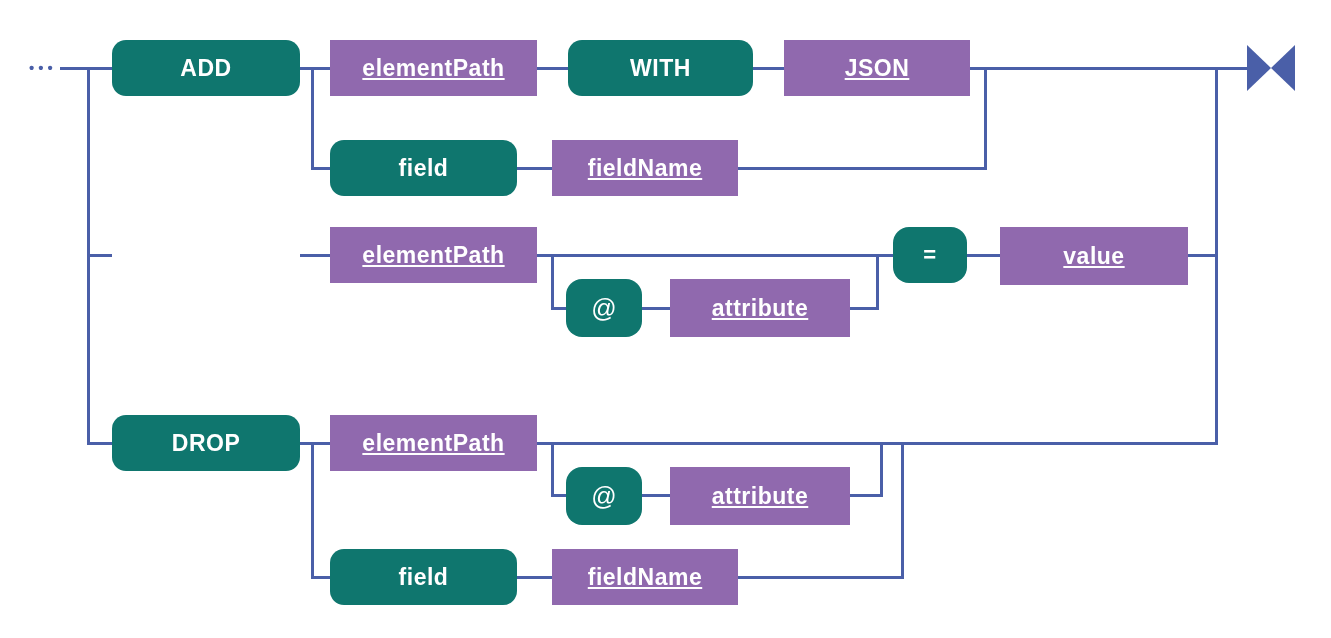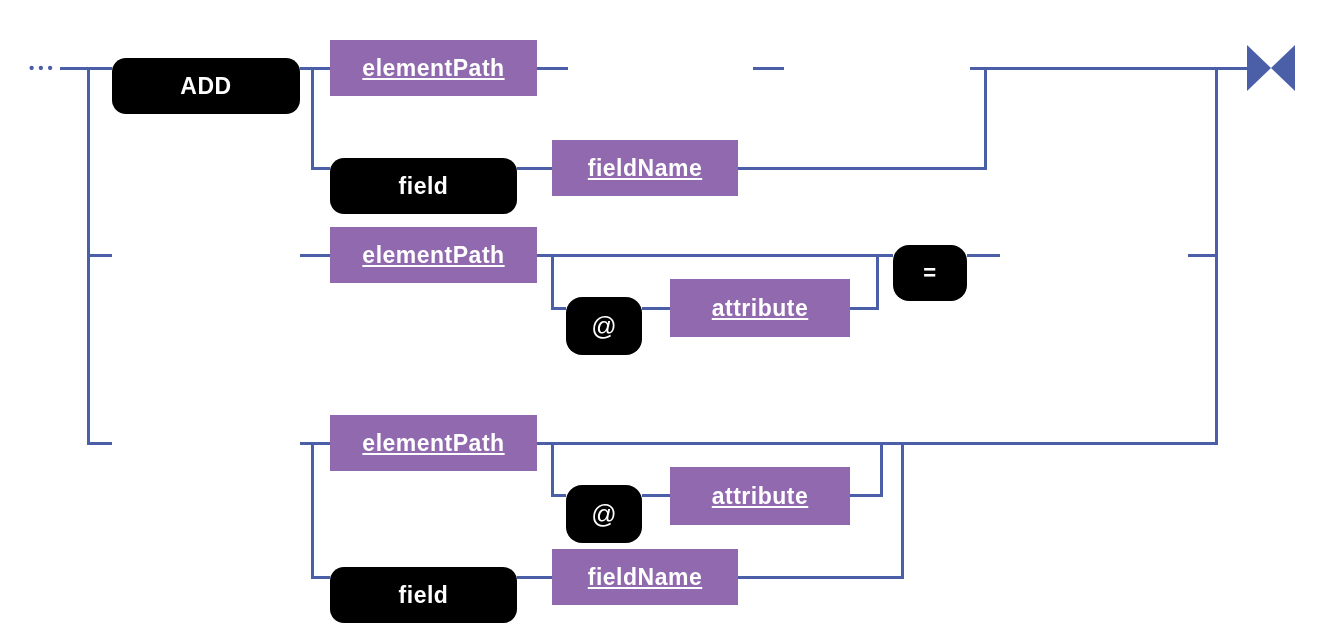--- a/index.html
+++ b/index.html
@@ -5,21 +5,21 @@
   html,body { margin:0; padding:0; background:#ffffff; }
   #stage {
     position:relative; width:1331px; height:638px; background:#ffffff;
     font-family:"Liberation Sans", sans-serif; overflow:hidden;
   }
   .node {
     position:absolute; display:flex; align-items:center; justify-content:center;
     color:#ffffff; font-weight:bold; font-size:23px; letter-spacing:0.5px;
     box-sizing:border-box; white-space:nowrap;
   }
-  .kw  { background:#000000; border-radius:14px;margin-top:18px; }
+  .kw  { background:#0f766e; border-radius:14px; }
   .op  { background:#9069ae; border-radius:0;text-decoration:underline; }
   .sm  { border-radius:16px; }
   .at  { font-weight:400; font-size:25px; letter-spacing:0; }
   .eq  { font-size:22px; }
   .h, .v { position:absolute; background:#4a5fa8; }
   .h { height:3px; }
   .v { width:3px; }
   .ellipsis {
     position:absolute; left:22px; top:54px; width:42px; height:26px;
     display:flex; align-items:center; justify-content:center;
@@ -72,30 +72,34 @@
   <div class="v" style="left:551px;top:254px;height:56px"></div>
   <div class="v" style="left:876px;top:254px;height:56px"></div>
   <div class="v" style="left:1215px;top:67px;height:378px"></div>
   <div class="v" style="left:551px;top:442px;height:55px"></div>
   <div class="v" style="left:880px;top:442px;height:55px"></div>
   <div class="v" style="left:311px;top:442px;height:137px"></div>
   <div class="v" style="left:901px;top:442px;height:137px"></div>
 
   <div class="node kw" style="left:112px;top:40px;width:188px;height:56px">ADD</div>
   <div class="node op" style="left:330px;top:40px;width:207px;height:56px">elementPath</div>
+  <div class="node kw" style="left:568px;top:40px;width:185px;height:56px">WITH</div>
+  <div class="node op" style="left:784px;top:40px;width:186px;height:56px">JSON</div>
 
   <div class="node kw" style="left:330px;top:140px;width:187px;height:56px">field</div>
   <div class="node op" style="left:552px;top:140px;width:186px;height:56px">fieldName</div>
 
   <div class="node op" style="left:330px;top:227px;width:207px;height:56px">elementPath</div>
   <div class="node kw sm eq" style="left:893px;top:227px;width:74px;height:56px">=</div>
+  <div class="node op" style="left:1000px;top:227px;width:188px;height:58px">value</div>
 
   <div class="node kw sm at" style="left:566px;top:279px;width:76px;height:58px">@</div>
   <div class="node op" style="left:670px;top:279px;width:180px;height:58px">attribute</div>
 
+  <div class="node kw" style="left:112px;top:415px;width:188px;height:56px">DROP</div>
   <div class="node op" style="left:330px;top:415px;width:207px;height:56px">elementPath</div>
 
   <div class="node kw sm at" style="left:566px;top:467px;width:76px;height:58px">@</div>
   <div class="node op" style="left:670px;top:467px;width:180px;height:58px">attribute</div>
 
   <div class="node kw" style="left:330px;top:549px;width:187px;height:56px">field</div>
   <div class="node op" style="left:552px;top:549px;width:186px;height:56px">fieldName</div>
 
   <div class="terminator">
     <svg width="48" height="46" viewBox="0 0 48 46">

